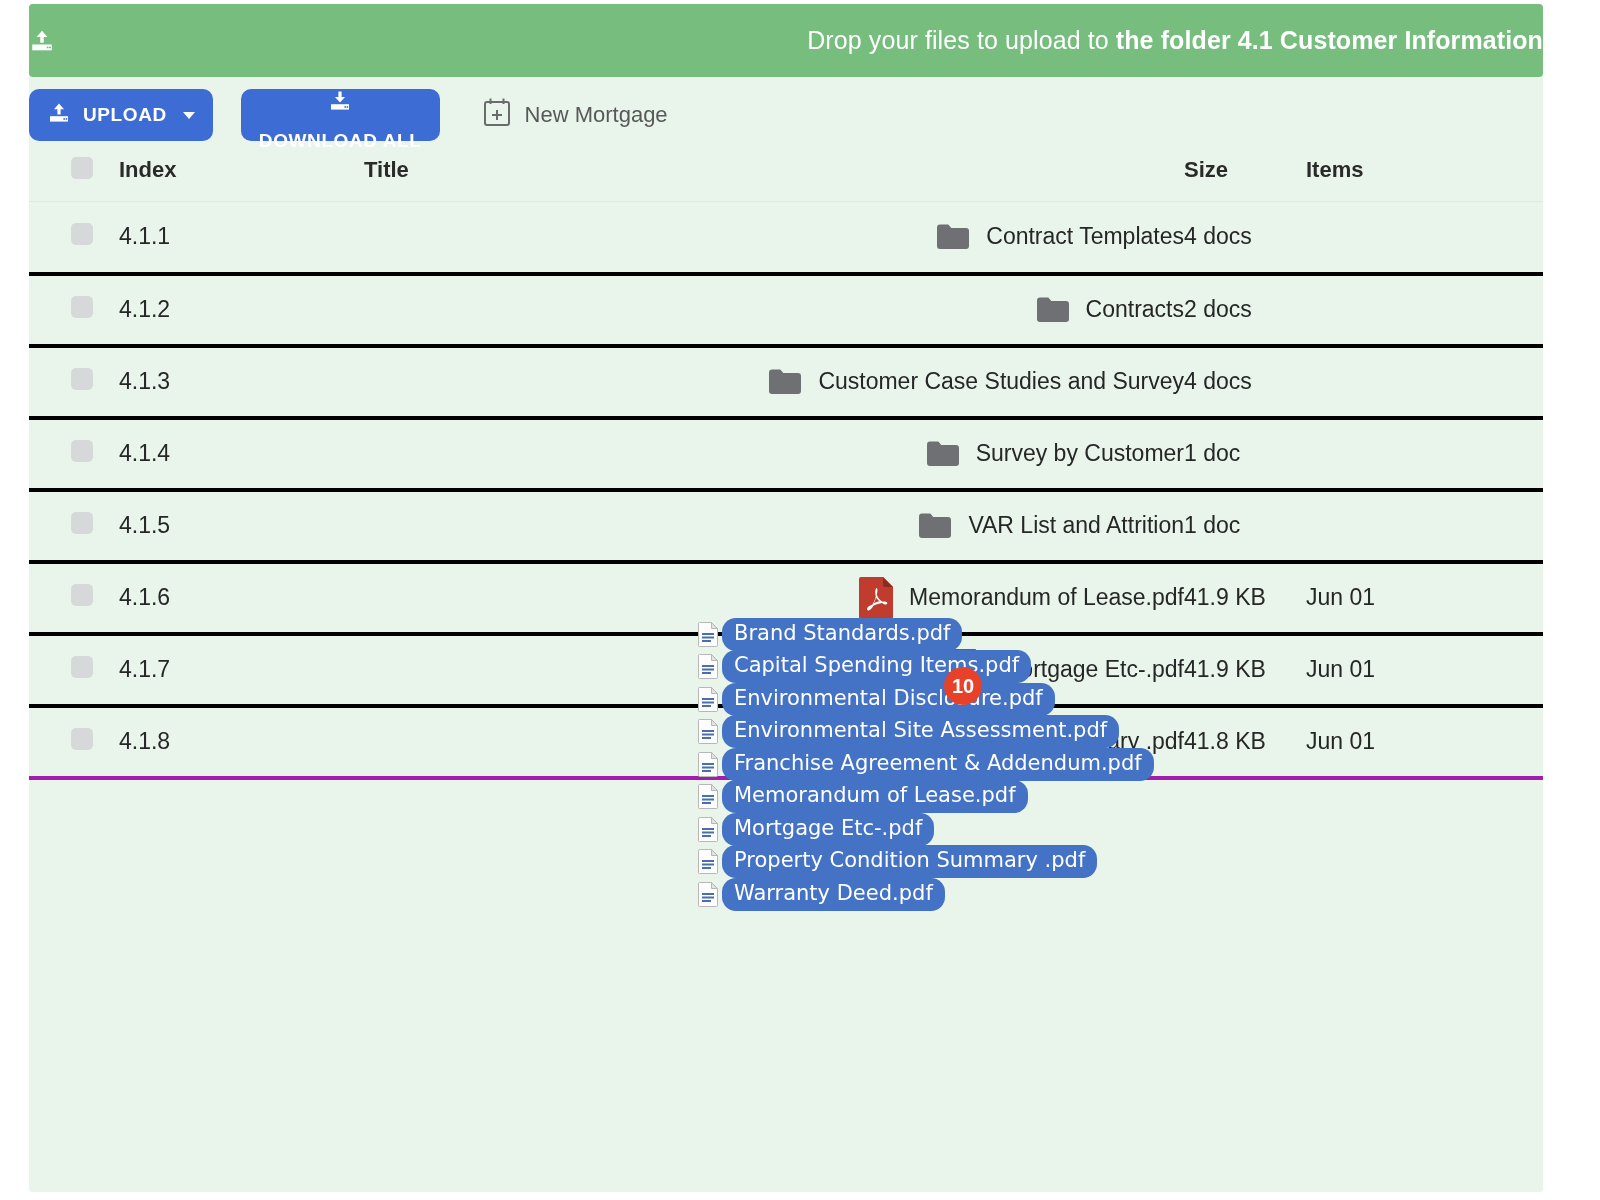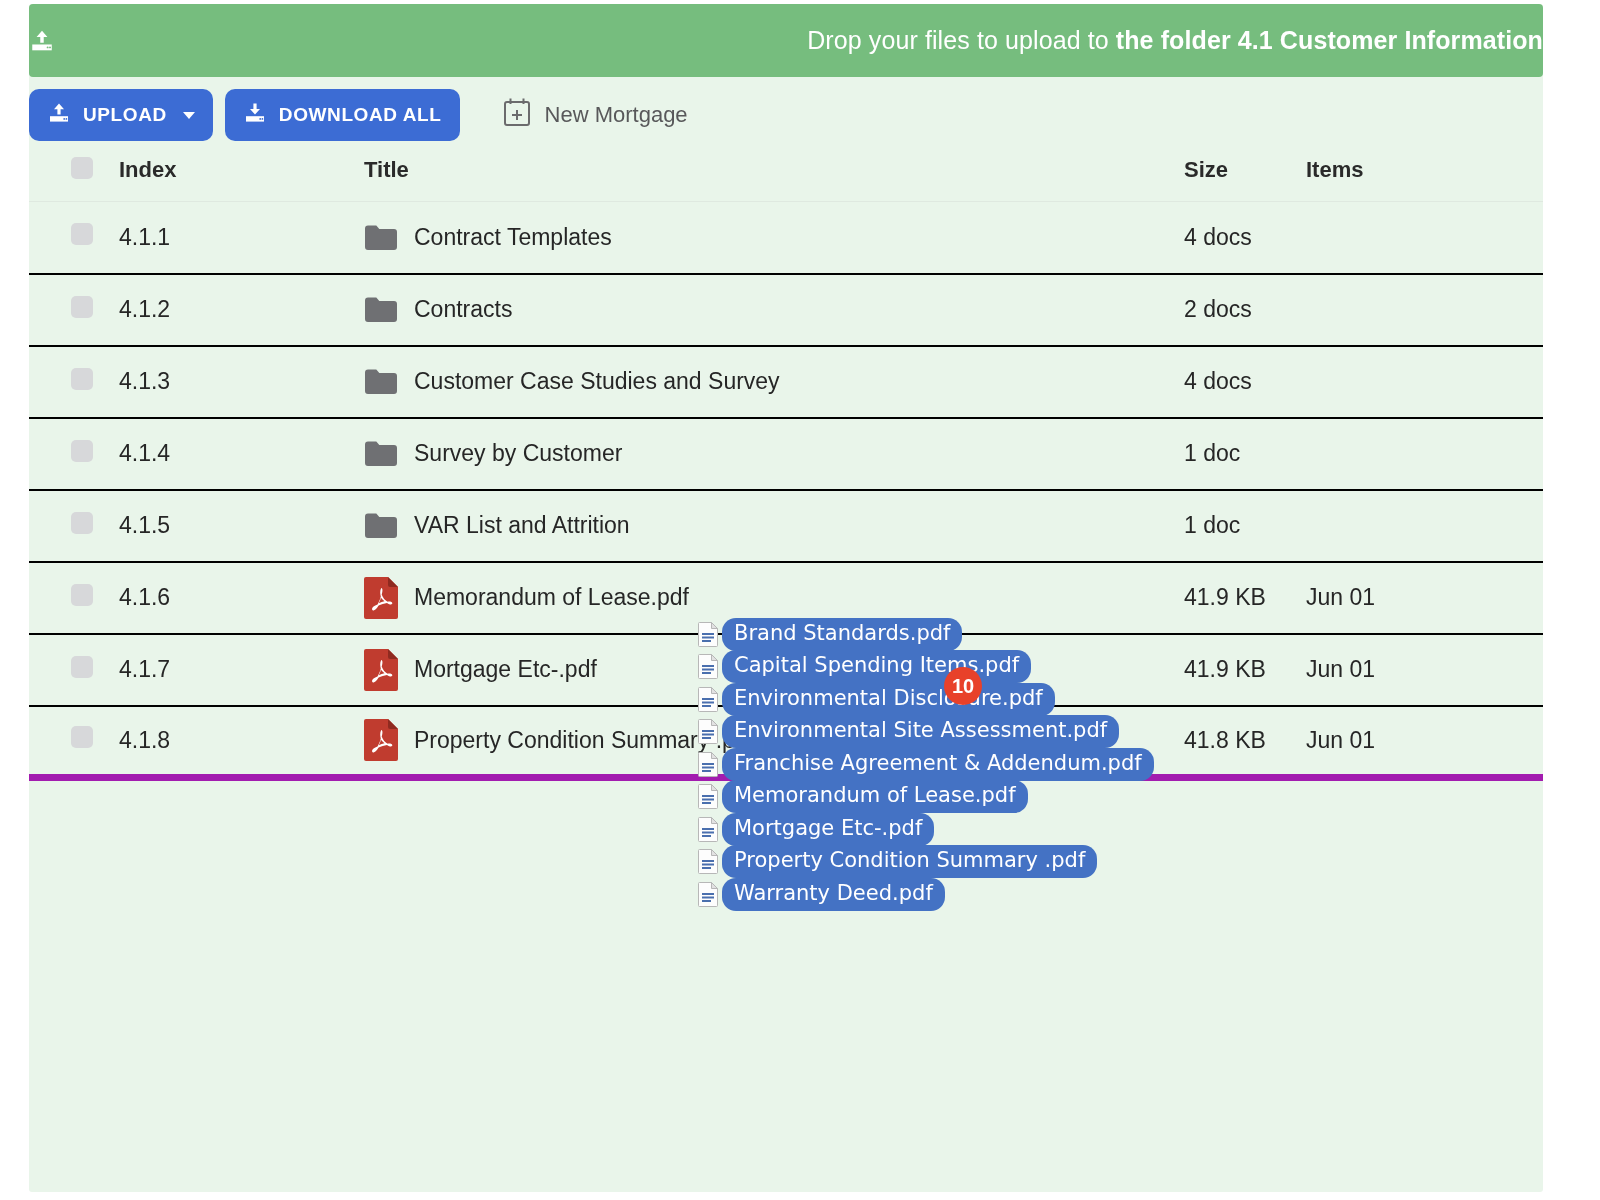--- a/index.html
+++ b/index.html
@@ -52,21 +52,21 @@
     height: 52px;
     display: inline-flex;
     align-items: center;
     gap: 12px;
     padding: 0 18px;
     font-size: 19px;
     font-weight: 700;
     letter-spacing: .6px;
     cursor: pointer;
   }
-  .btn + .btn { margin-left: 12px; }
+  .btn + .btn { margin-left: 28px; flex-direction: column; }
   .btn .caret {
     width: 0; height: 0;
     border-left: 6px solid transparent;
     border-right: 6px solid transparent;
     border-top: 7px solid #fff;
     margin-left: 4px;
   }
   .linkbtn {
     display: inline-flex;
     align-items: center;
@@ -95,36 +95,36 @@
     color: #2a2a2a;
     padding: 14px 0 18px 0;
     border-bottom: 1px solid #dfe9e0;
     vertical-align: middle;
   }
   tbody td {
     font-size: 23px;
     color: #262626;
     padding: 0;
     height: 72px;
-    border-bottom: 2px solid #000000;
+    border-bottom: 4px solid #000000;
     vertical-align: middle;
   }
-  tbody tr:last-child td { border-bottom: 7px solid #a21caf; }
+  tbody tr:last-child td { border-bottom: 4px solid #a21caf; }
 
   .chk {
     width: 22px; height: 22px;
     background: #d7d8da;
     border-radius: 5px;
     display: inline-block;
     margin-left: 42px;
     cursor: pointer;
   }
   thead .chk { margin-bottom: -2px; }
 
-  .title-cell { display: flex; align-items: center; gap: 16px; }
+  .title-cell { display: flex; align-items: center; gap: 16px; justify-content: flex-end; }
 
   .folder-icon { width: 34px; height: 27px; flex: 0 0 auto; display:block; }
   .pdf-icon { width: 34px; height: 42px; flex: 0 0 auto; display:block; }
 
   .name { white-space: nowrap; }
 
   
   .drag-ghost {
     position: absolute;
     left: 669px;

